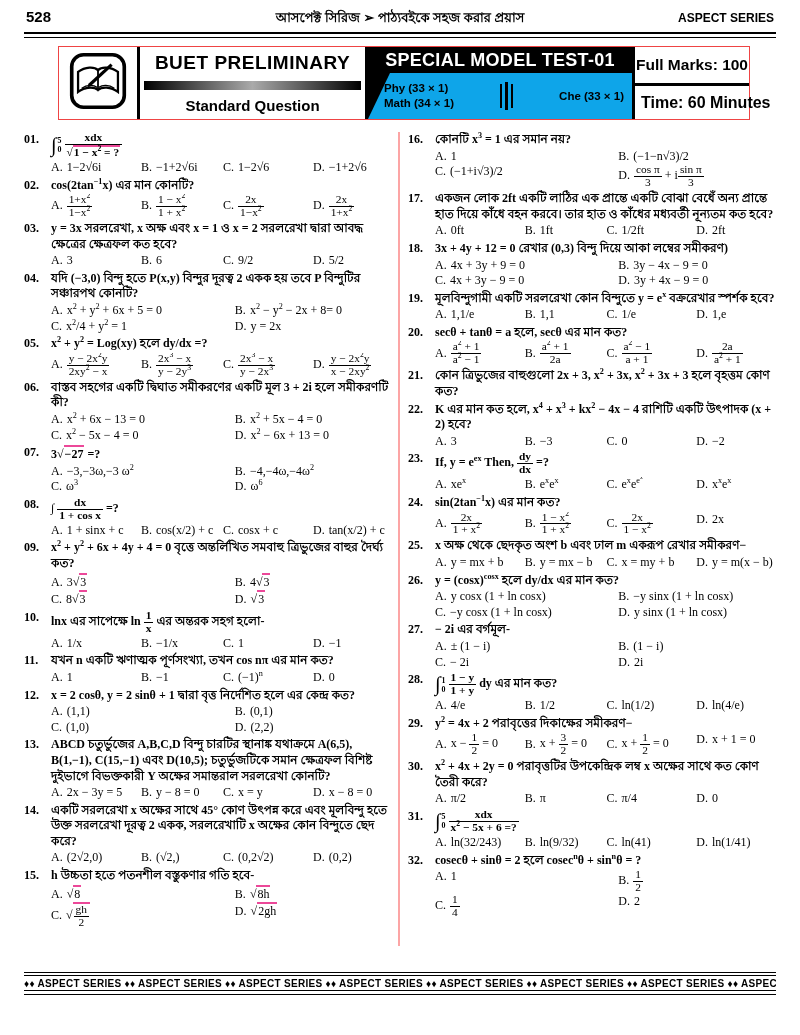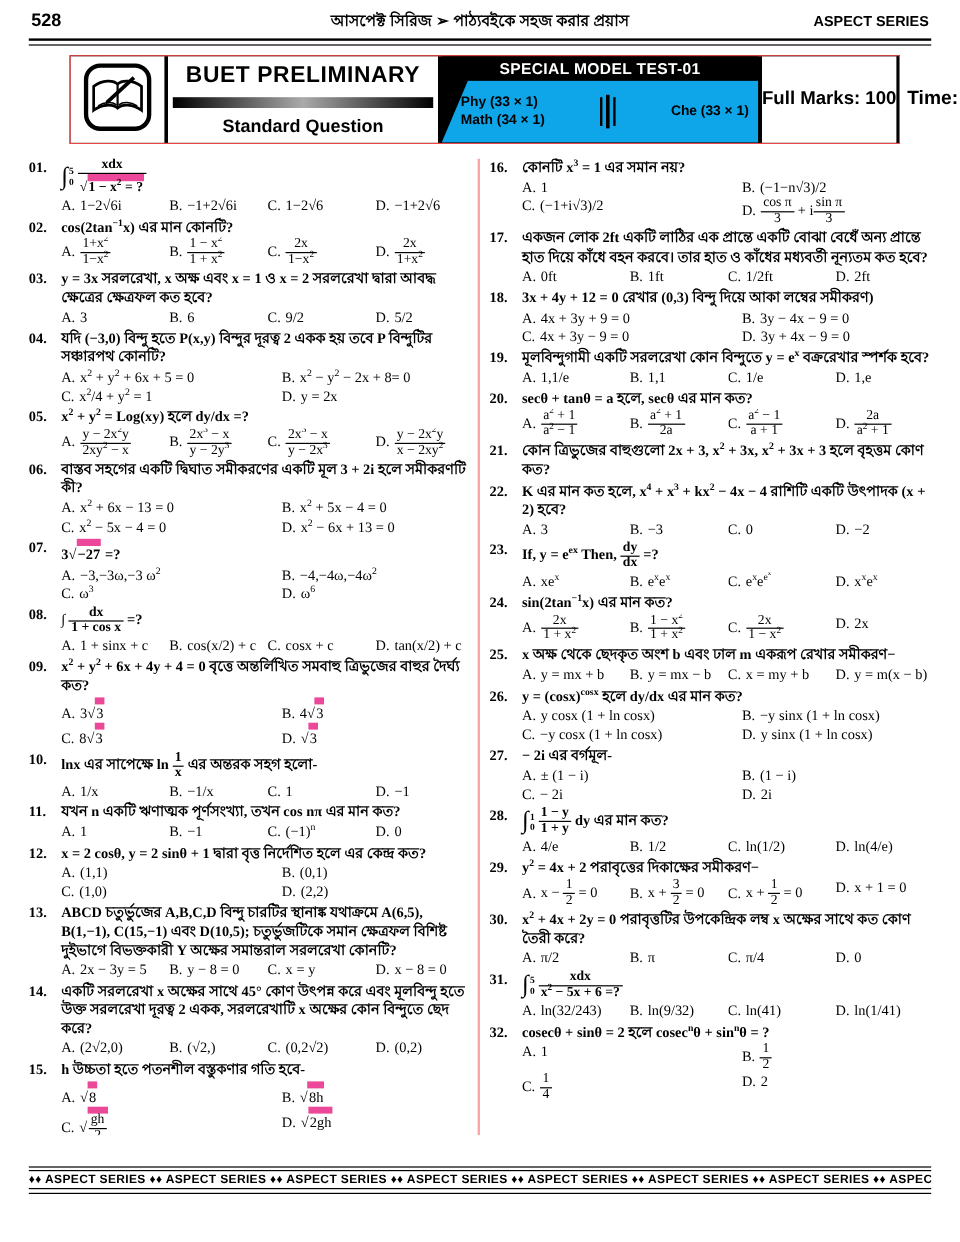--- a/index.html
+++ b/index.html
@@ -17,27 +17,27 @@
   .rule-top{border-top:2.5px solid #000;border-bottom:1.2px solid #000;height:3px;}
 
   
   .hdr{border:1px solid #ef4444;display:flex;height:72px;background:#000;gap:3px;margin:8px 26px 6px 34px;}
   .hdr-logo{background:#fff;width:78px;display:flex;align-items:center;justify-content:center;flex:none;}
   .hdr-title{background:#fff;width:225px;flex:none;display:flex;flex-direction:column;justify-content:space-between;padding:5px 4px;box-sizing:border-box;font-family:"Liberation Sans",sans-serif;}
   .hdr-title .t1{text-align:center;font-size:19px;font-weight:bold;letter-spacing:.5px;}
   .hdr-title .grad{height:9px;background:linear-gradient(90deg,#000 0%,#aaa 50%,#000 100%);}
   .hdr-title .t2{text-align:center;font-size:15px;font-weight:bold;}
   .hdr-mid{background:#000;flex:1;display:flex;flex-direction:column;font-family:"Liberation Sans",sans-serif;}
-  .hdr-mid .m1{color:#fff;text-align:center;font-weight:bold;font-size:13px;padding:3px 0 2px 0;letter-spacing:.3px;}
+  .hdr-mid .m1{color:#fff;text-align:center;font-weight:bold;font-size:18px;padding:3px 0 2px 0;letter-spacing:.3px;}
   .hdr-mid .m2{background:#0ea5e9;flex:1;display:flex;align-items:center;justify-content:space-between;padding:1px 8px 1px 16px;clip-path:polygon(22px 0,100% 0,100% 100%,0 100%);}
   .subj{font-size:11.5px;font-weight:bold;line-height:1.3;white-space:nowrap;}
   .bars{display:flex;align-items:center;gap:3px;}
   .bars span{display:block;width:2.5px;height:24px;background:#000;}
   .bars span:nth-child(2){height:28px;}
-  .hdr-right{background:#000;width:114px;flex:none;display:flex;flex-direction:row;gap:3px;font-family:"Liberation Sans",sans-serif;}
+  .hdr-right{background:#000;width:114px;flex:none;display:flex;flex-direction:column;gap:3px;font-family:"Liberation Sans",sans-serif;}
   .hdr-right .r1{background:#fff;flex:1.1;display:flex;align-items:center;justify-content:center;font-size:15.5px;font-weight:bold;white-space:nowrap;}
   .hdr-right .r2{background:#fff;flex:1;display:flex;align-items:center;padding-left:6px;font-size:16px;font-weight:bold;white-space:nowrap;}
 
   
   .qwrap{display:flex;height:814px;overflow:hidden;margin-top:12px;}
   .qcol{box-sizing:border-box;}
   .qcol.left{width:374px;padding-right:5px;}
   .qcol.right{flex:1;border-left:2px solid #fca5a5;padding-left:8px;}
   .question{display:flex;margin-bottom:2px;}
   .qno{font-weight:bold;width:27px;flex:none;font-size:12px;}
@@ -48,21 +48,21 @@
   .opts.c2{grid-template-columns:1.15fr 1fr;}
   .opt{white-space:nowrap;overflow:hidden;}
   .olabel{margin-right:4px;}
 
   
   sup{font-size:.68em;line-height:0;vertical-align:super;}
   .frac{display:inline-block;text-align:center;vertical-align:middle;line-height:1.05;font-size:.95em;}
   .fnum{display:block;border-bottom:1px solid #000;padding:0 2px;}
   .fden{display:block;padding:0 2px;}
   .sqrt{white-space:nowrap;}
-  .rad{display:inline-block;border-top:6px solid #ec4899;padding:0 1px;}
+  .rad{display:inline-block;border-top:2px solid #ec4899;padding:0 1px;}
   .intg{display:inline-flex;align-items:center;vertical-align:middle;}
   .isym{font-size:1.7em;line-height:.9;}
   .ilims{display:inline-flex;flex-direction:column;font-size:.66em;line-height:1.15;margin-left:1px;}
 
   
   .footer{position:absolute;left:24px;right:24px;top:972px;}
   .f-top{border-top:1.5px solid #000;border-bottom:1px solid #000;height:2px;}
   .f-strip{font-family:"Liberation Sans",sans-serif;font-weight:bold;font-size:10px;letter-spacing:.3px;white-space:nowrap;overflow:hidden;padding:2px 0 1px 0;}
   .f-bot{border-top:1.5px solid #000;border-bottom:1.5px solid #000;height:3px;}
 </style>

